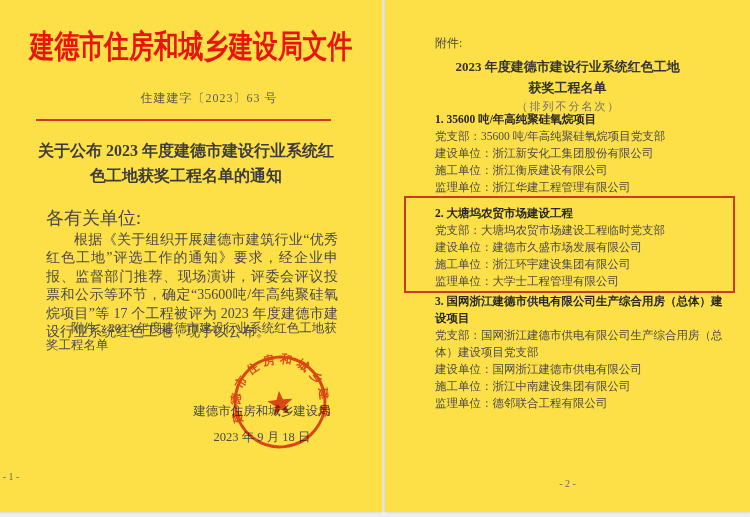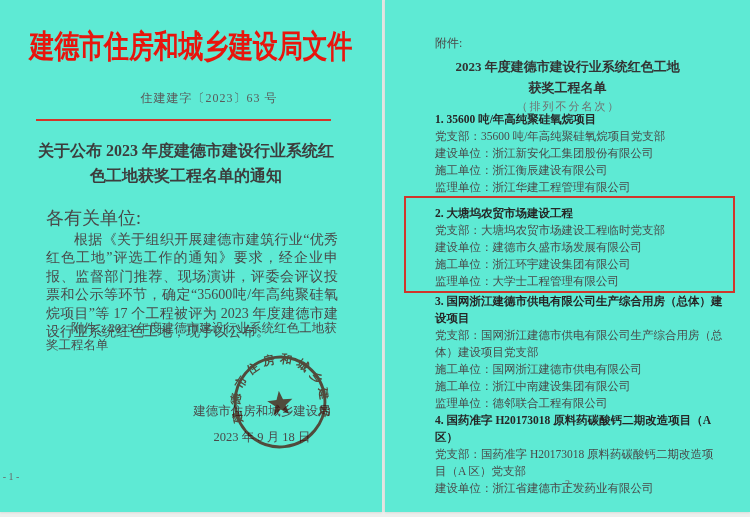--- a/index.html
+++ b/index.html
@@ -6,21 +6,21 @@
   html,body { width:750px; height:517px; }
   body {
     font-family: "Liberation Serif", "DejaVu Serif", serif;
     background:#edefed;
     position:relative;
     overflow:hidden;
   }
   .canvas { position:absolute; inset:0; width:750px; height:517px; }
 
   .page {
-    position:absolute; top:0; height:512px; background:#5eead4;
+    position:absolute; top:0; height:512px; background:#fde047;
     box-shadow:0 1px 2px rgba(0,0,0,0.08);
   }
   .page-left  { left:0;   width:382px; }
   .page-right { left:385px; width:365px; }
   .page-divider {
     position:absolute; left:382px; top:0; width:3px; height:512px;
     background:#e2e5e2;
   }
 
   
@@ -163,29 +163,24 @@
         <div class="r-heading">2. 大塘坞农贸市场建设工程</div>
         <div>党支部：大塘坞农贸市场建设工程临时党支部</div>
         <div>建设单位：建德市久盛市场发展有限公司</div>
         <div>施工单位：浙江环宇建设集团有限公司</div>
         <div>监理单位：大学士工程管理有限公司</div>
       </div>
 
       <div>
         <div class="r-heading">3. 国网浙江建德市供电有限公司生产综合用房（总体）建设项目</div>
         <div>党支部：国网浙江建德市供电有限公司生产综合用房（总体）建设项目党支部</div>
-        <div>施工单位：国网浙江建德市供电有限公司</div>
+        <div>建设单位：国网浙江建德市供电有限公司</div>
         <div>施工单位：浙江中南建设集团有限公司</div>
         <div>监理单位：德邻联合工程有限公司</div>
       </div>
 
-      <div>
-        <div class="r-heading">4. 国药准字 H20173018 原料药碳酸钙二期改造项目（A 区）</div>
-        <div>党支部：国药准字 H20173018 原料药碳酸钙二期改造项目（A 区）党支部</div>
-        <div>建设单位：浙江省建德市正发药业有限公司</div>
-      </div>
 
     </div>
 
     <div class="page-num page-num-2">- 2 -</div>
   </div>
 
 </div>
 
 </body></html>

